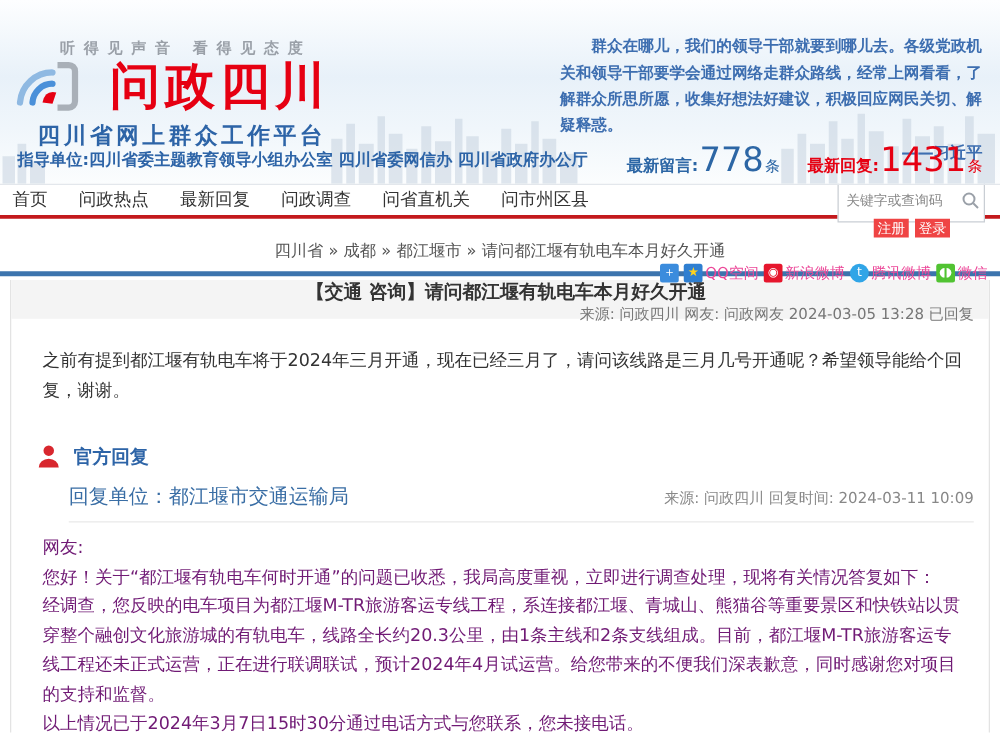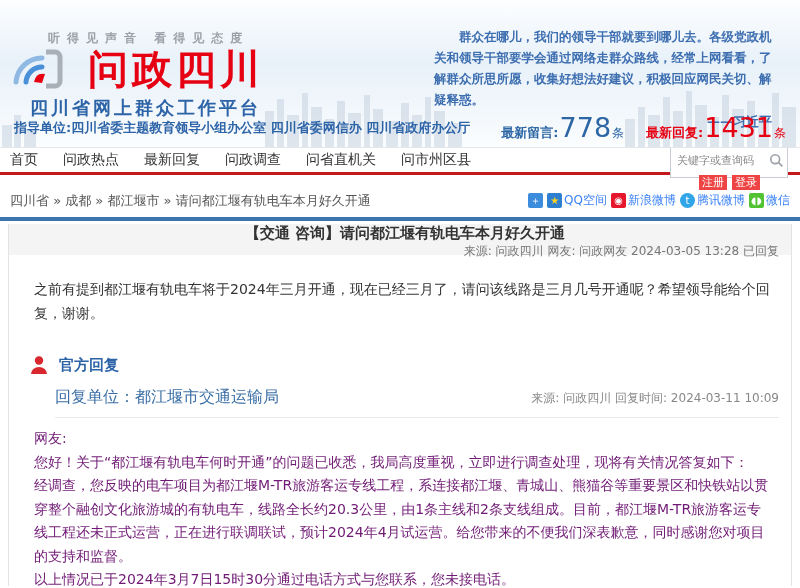--- a/index.html
+++ b/index.html
@@ -11,21 +11,21 @@
     background:linear-gradient(180deg,#fdfeff 0%,#e8f1f9 42%,#f0f6fb 70%,#fbfdfe 100%);
     border-bottom:1px solid #e3e7ec; }
   .skyline { position:absolute; left:0; bottom:0; width:800px; height:62px; opacity:.55; }
   .tagline { position:absolute; left:48px; top:30px; font-size:12px; color:#9aa0a8;
     letter-spacing:7px; font-weight:bold; }
   .logo-row { position:absolute; left:12px; top:48px; display:flex; align-items:center;gap:16px; }
   .logo-icon { margin-right:8px; }
   .logo-text { font-size:40px; font-weight:bold; color:#e60012; letter-spacing:4px; line-height:1; }
   .subtitle { position:absolute; left:30px; top:96px; font-size:18px; color:#2d64a7;
     font-weight:bold; letter-spacing:3px; }
-  .header-quote { position:absolute; right:28px; top:26px; width:338px; }
+  .header-quote { position:absolute; right:14px; top:26px; width:338px; }
   .quote-text { font-size:12.5px; color:#3d6eb0; line-height:21px; text-indent:2em; font-weight:bold; }
   .quote-author { font-size:13px; color:#3d6eb0; text-align:right; font-weight:bold; margin-top:3px; }
 
   .info-bar { position:absolute; left:0; bottom:0; width:100%; height:38px;
     display:flex; align-items:center; padding:0 14px; }
   .guide-units { font-size:13px; color:#2d64a7; font-weight:bold; }
   .stats { margin-left:auto; display:flex; align-items:baseline; }
   .stat-label-blue { font-size:13px; color:#2c66a5; font-weight:bold; }
   .stat-num-blue { font-size:27px; color:#2c66a5; padding:0 1px; line-height:1; }
   .stat-unit-blue { font-size:12px; color:#2c66a5; }
@@ -40,25 +40,25 @@
     border:1px solid #c9ced4; background:#fff; height:36px; width:118px; padding:0 3px 0 6px; }
   .search-input { border:none; outline:none; width:92px; font-size:11px; color:#555;
     font-family:inherit; }
   .search-input::placeholder { color:#888; }
   .red-line { height:3px; background:#c3191c; }
   .auth-row { height:17px; display:flex; justify-content:flex-end; padding-right:40px; gap:5px; }
   .auth-btn { background:#ef4444; color:#fff; font-size:11px; line-height:15px; height:15px;
     padding:0 3px; border:none; cursor:pointer; font-family:inherit; }
 
   
-  .breadcrumb-row { height:25px; display:flex; align-items:flex-start; padding:0 10px; }
+  .breadcrumb-row { height:25px; display:flex; align-items:center; padding:0 10px;flex-direction:column; }
   .breadcrumb { font-size:13px; color:#555; }
   .share-bar { margin-left:auto; display:flex; align-items:center; gap:4px; }
   .share-item { display:flex; align-items:center; gap:2px; cursor:pointer; }
-  .share-label { font-size:12px; color:#3b82f6; }
+  .share-label { font-size:12px; color:#ec4899; }
   .s-ico { width:15px; height:15px; border-radius:2px; display:inline-flex;
     align-items:center; justify-content:center; font-size:10px; color:#fff; line-height:1; }
   .blue-line { height:4px; background:#3c74ad; }
 
   
   .content-box { margin:3px 8px 0 8px; height:362px; border-left:1px solid #e3e3e3;
     border-right:1px solid #e3e3e3; background:#fff; }
   .post-title-bar { height:31px; background:#f4f4f4; display:flex; align-items:center;
     padding:0 12px;flex-direction:column; }
   .post-title { font-size:15px; font-weight:bold; color:#333; margin-left:10px; }

